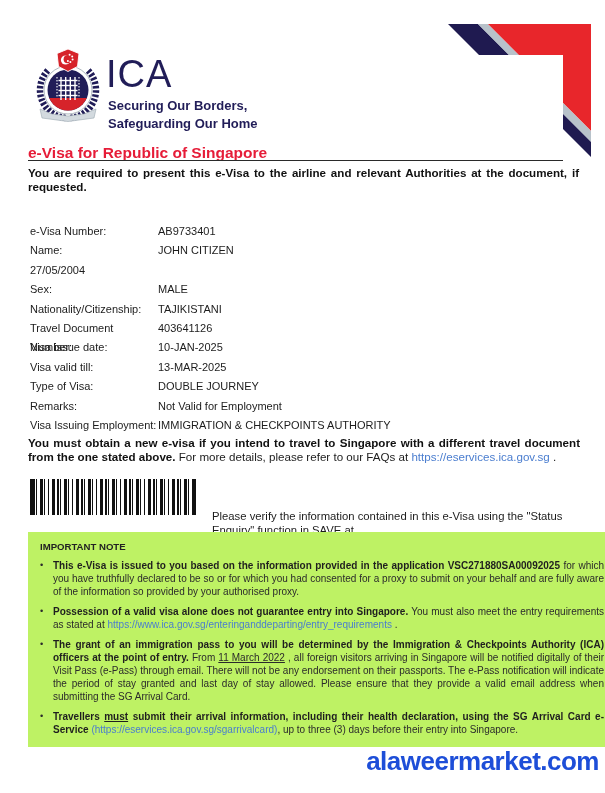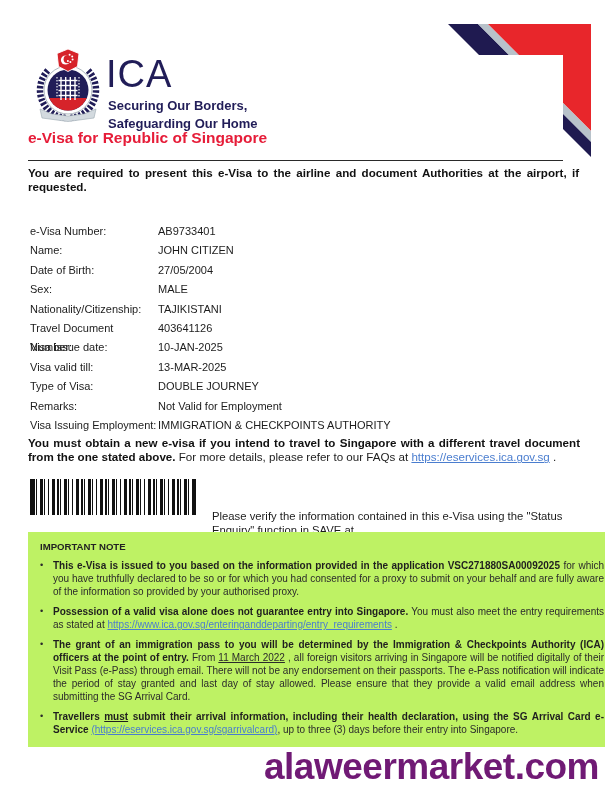--- a/index.html
+++ b/index.html
@@ -13,38 +13,38 @@
   .emblem{position:absolute;left:32px;top:46px;width:72px;height:80px;}
   .wordmark{
     position:absolute;left:106px;top:55px;font-size:38px;font-weight:normal;
     color:#211d58;line-height:1;letter-spacing:1px;
   }
   .tagline{
     position:absolute;left:108px;top:97px;font-size:13px;font-weight:bold;
     color:#211d58;line-height:1.4;
   }
   .doc-title{
-    position:absolute;left:28px;top:129px;font-size:15.5px;font-weight:bold;
+    position:absolute;left:28px;top:144px;font-size:15.5px;font-weight:bold;
     color:#e61c38;
   }
   .rule{position:absolute;left:28px;top:160px;width:535px;border-top:1.6px solid #2a2a2a;}
   .intro{
     position:absolute;left:28px;top:166px;width:551px;font-size:11.6px;
     font-weight:bold;color:#111;text-align:justify;line-height:1.25;
   }
   .fields{position:absolute;left:30px;top:203px;width:540px;margin-top:19px;}
   .frow{display:flex;height:19.4px;line-height:19.4px;font-size:11px;color:#1c1c1c;}
   .flabel{width:128px;flex:none;}
   .fvalue{flex:1;}
   .notice2{
     position:absolute;left:28px;top:436px;width:552px;font-size:11.6px;
     color:#1c1c1c;text-align:justify;line-height:1.25;
   }
   .notice2 b{color:#111;margin-top:36px;}
-  a.lnk{color:#4a7dcf;text-decoration:underline;cursor:pointer;}
+  a.lnk{color:#4a7dcf;cursor:pointer;}
   .barcode{
     position:absolute;left:30px;top:479px;width:160px;height:36px;
     border-left:3px solid #111;border-right:3px solid #111;
     background:repeating-linear-gradient(90deg,
       #111 0 2px,#fff 2px 3px,#111 3px 4px,#fff 4px 7px,
       #111 7px 10px,#fff 10px 11px,#111 11px 12px,#fff 12px 15px,
       #111 15px 16px,#fff 16px 19px,#111 19px 22px,#fff 22px 24px);
   }
   .verify{
     position:absolute;left:212px;top:473px;width:365px;font-size:11.3px;
@@ -54,22 +54,22 @@
     position:absolute;left:28px;top:532px;width:588px;box-sizing:border-box;
     background:#bef264;padding:9px 12px 11px 12px;
   }
   .notehead{font-size:9.6px;font-weight:bold;color:#222;}
   .nbullet{display:flex;margin-top:7px;}
   .ndot{width:13px;flex:none;font-size:9.3px;line-height:1.3;color:#2b2b2b;}
   .nbtext{flex:1;font-size:10px;line-height:1.3;color:#2b2b2b;text-align:justify;}
   .nbtext b{color:#1f1f1f;}
   .u{text-decoration:underline;}
   .watermark{
-    position:absolute;right:6px;top:746px;font-size:37px;font-weight:bold;
-    color:#701a75;letter-spacing:-0.5px;white-space:nowrap;
+    position:absolute;right:6px;top:746px;font-size:26px;font-weight:bold;
+    color:#1d4ed8;letter-spacing:-0.5px;white-space:nowrap;
   }
 </style>
 </head>
 <body>
 
 <div class="page">
 
   <svg class="ribbon" viewBox="0 0 160 165" aria-hidden="true">
     <polygon points="3,19 33,19 64,50 34,50" fill="#1f1a50"></polygon>
     <polygon points="33,19 43,19 74,50 64,50" fill="#b8c2ca"></polygon>
@@ -122,33 +122,32 @@
 
   <div class="wordmark">ICA</div>
   <div class="tagline">
     <div>Securing Our Borders,</div>
     <div>Safeguarding Our Home</div>
   </div>
 
   <div class="doc-title">e-Visa for Republic of Singapore</div>
   <div class="rule"></div>
 
-  <div class="intro">You are required to present this e-Visa to the airline and document Authorities at the airport, if requested.</div>
+  <div class="intro">You are required to present this e-Visa to the airline and relevant Authorities at the document, if requested.</div>
 
   <div class="fields">
     <div class="frow">
       <span class="flabel">e-Visa Number:</span>
       <span class="fvalue">AB9733401</span>
     </div>
     <div class="frow">
       <span class="flabel">Name:</span>
       <span class="fvalue">JOHN CITIZEN</span>
     </div>
     <div class="frow">
-      <span class="flabel">Date of Birth:</span>
       <span class="fvalue">27/05/2004</span>
     </div>
     <div class="frow">
       <span class="flabel">Sex:</span>
       <span class="fvalue">MALE</span>
     </div>
     <div class="frow">
       <span class="flabel">Nationality/Citizenship:</span>
       <span class="fvalue">TAJIKISTANI</span>
     </div>

